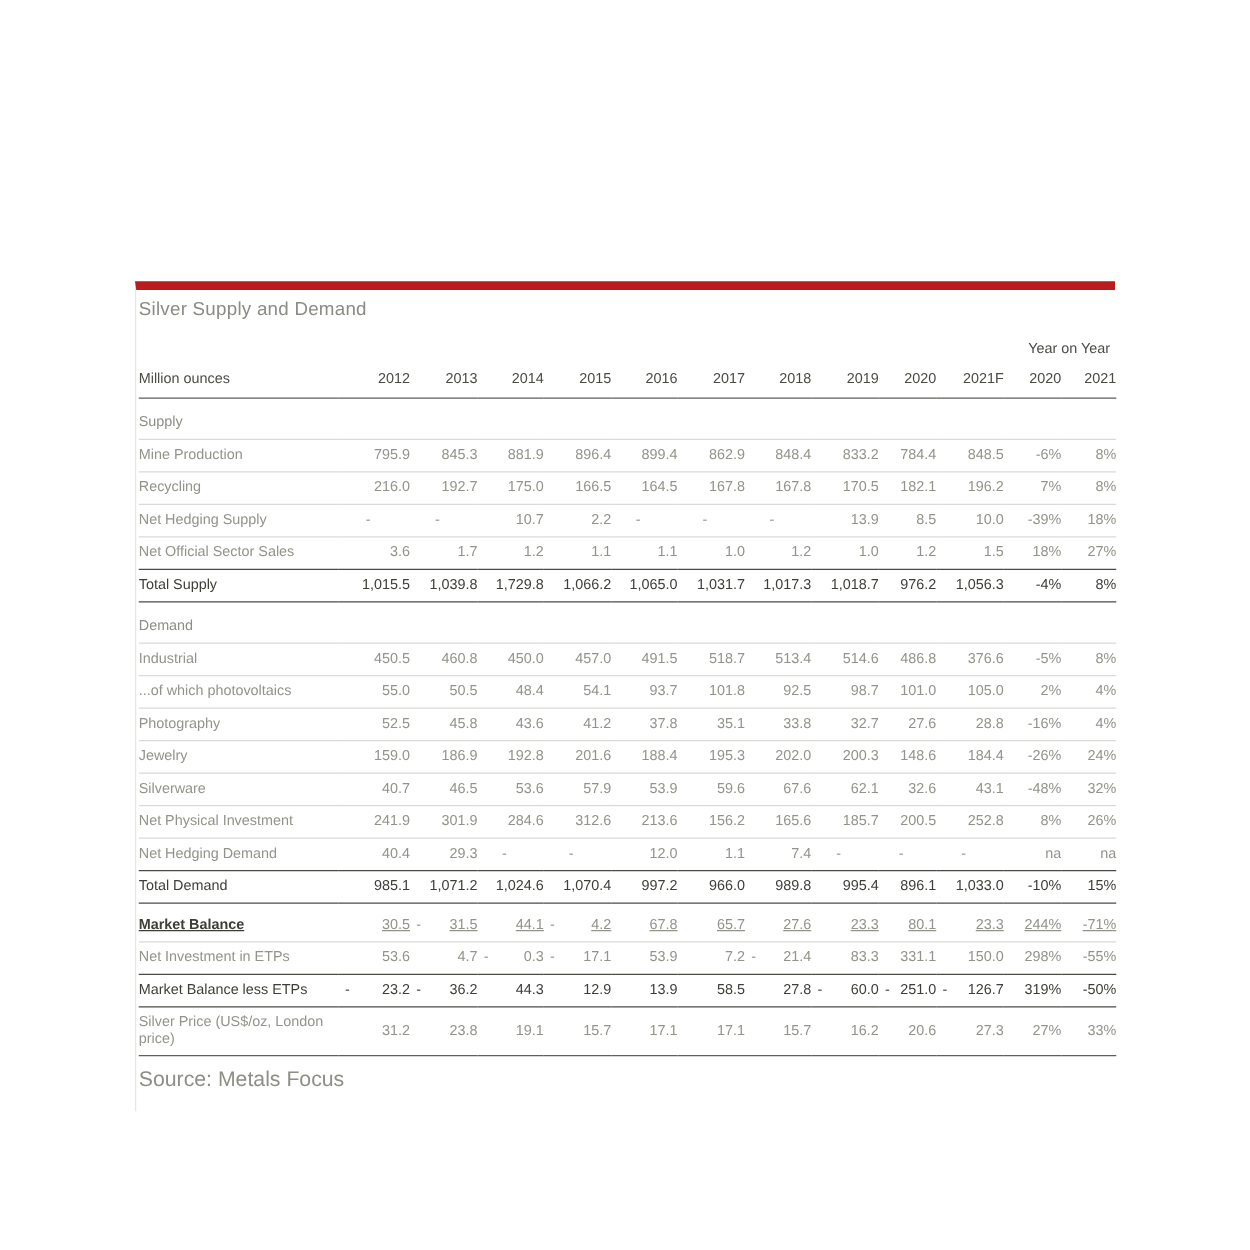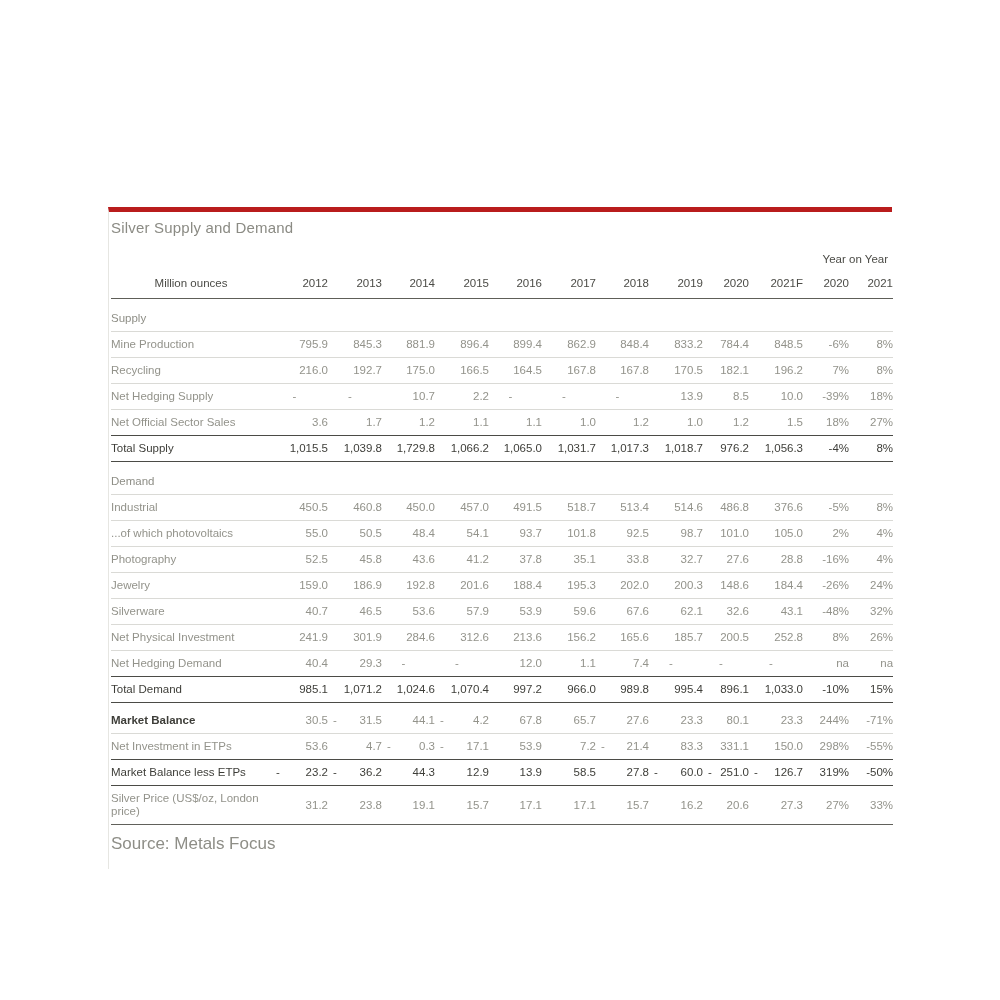--- a/index.html
+++ b/index.html
@@ -1,36 +1,36 @@
 <!DOCTYPE html>
 <html><head>
 <meta charset="utf-8">
 <style>
   * { margin:0; padding:0; box-sizing:border-box; }
   html,body { width:1000px; height:1000px; background:#ffffff; overflow:hidden;
               font-family:"Liberation Sans", sans-serif; }
-  .container { position:absolute; left:108px; top:207px; width:784px;
-               border-top:5px solid #b91c1c; border-left:1px solid #e6e6e2;
+  .container { position:absolute; left:108px; top:225px; width:784px;
+               border-top:7px solid #b91c1c; border-left:1px solid #e6e6e2;
                padding:7px 0 0 2px; background:#ffffff; }
   .title { font-size:15px; color:#8b8b84; letter-spacing:.2px; }
   table { border-collapse:collapse; table-layout:fixed; width:781px; }
   th, td { font-size:11.5px; font-weight:normal; line-height:13px; }
   thead th.spacer { border:none; }
   thead tr.yoy-row th { padding:17px 5px 3px 0; text-align:right; color:#4b4b46; }
   thead tr.head-row th { padding:8px 0 8px 0; text-align:right; color:#4b4b46; }
-  thead tr.head-row th.unit { text-align:center; }
+  thead tr.head-row th.unit { text-align:left; }
   tbody td { color:#93938b; text-align:right; padding:6px 0 6px 0;
              border-top:1px solid #dadad6; }
   tbody td.lab { text-align:left;margin-top:32px; }
   tr.rule-medium td { border-top:1px solid #5e5e58; }
   tr.rule-dark td { border-top:1px solid #4b4b46; }
   tr.row-section td { padding-top:13px; color:#8e8e86; }
   tr.row-total td { font-weight:normal; color:#3e3e39; }
   tr.row-balance td.lab { font-weight:bold; color:#3e3e39; }
-  tr.row-balance td { padding-top:11px; }
+  tr.row-balance td { padding-top:11px;text-decoration:underline; }
   tbody tr:last-child td { border-bottom:1px solid #61615b; }
   td.num .minus { float:left; padding-left:5px; }
   td.dash { text-align:center; padding-right:10px; }
   .source { font-size:17px; color:#8e8e87; padding:9px 0 15px 0; }
 </style>
 </head>
 <body>
 
 <div class="container">
   <div class="title">Silver Supply and Demand</div>

